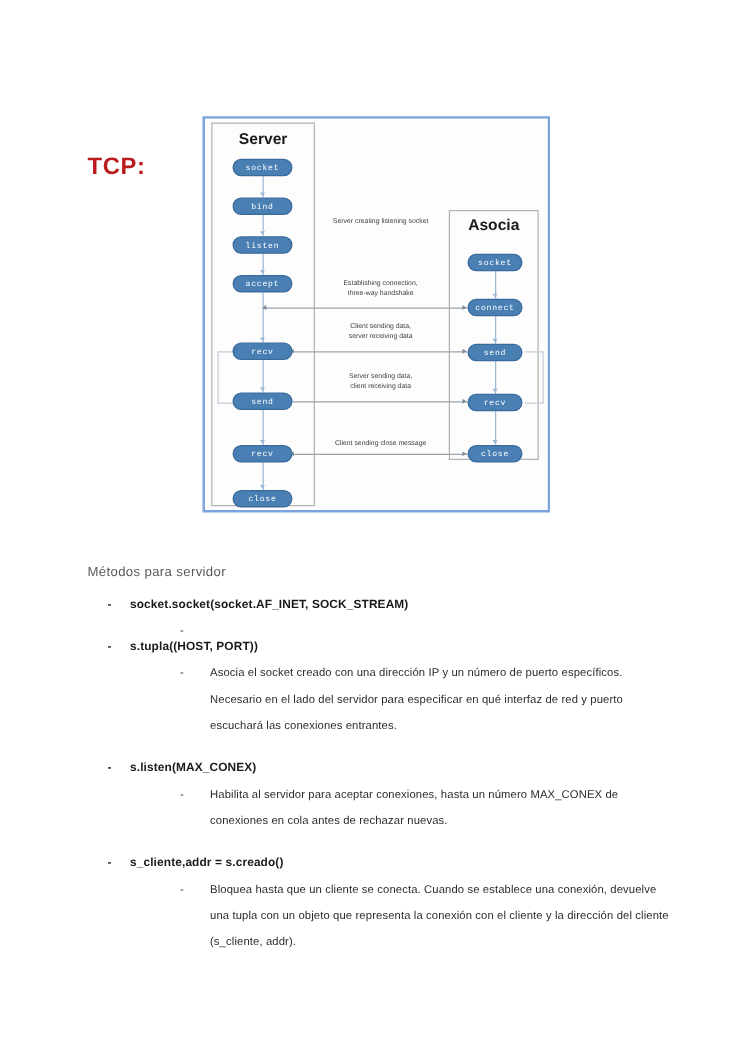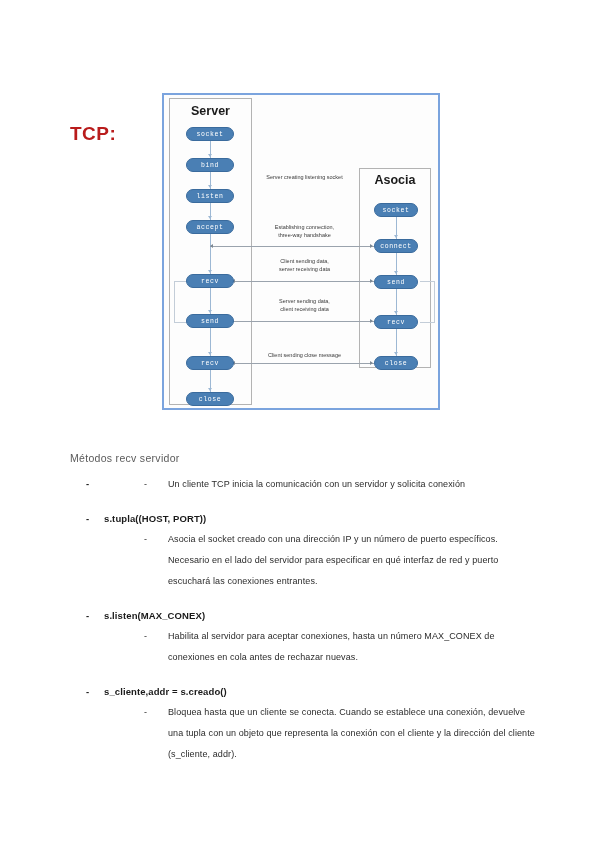--- a/index.html
+++ b/index.html
@@ -273,31 +273,31 @@
 three-way handshake</div>
     <div class="edge-label" style="left:88px; top:163px; width:105px;">Client sending data,
 server receiving data</div>
     <div class="edge-label" style="left:88px; top:203px; width:105px;">Server sending data,
 client receiving data</div>
     <div class="edge-label" style="left:88px; top:257px; width:105px;">Client sending close message</div>
 
   </div>
 </div>
 
-<div id="section-heading">Métodos recv servidor</div>
+<div id="section-heading">Métodos para servidor</div>
 
 <div id="content">
 
   <div class="item">
     <div class="lvl1">
       <span class="dash">-</span>
+      <span>socket.socket(socket.AF_INET, SOCK_STREAM)</span>
     </div>
     <div class="lvl2">
       <span class="dash">-</span>
-      <span>Un cliente TCP inicia la comunicación con un servidor y solicita conexión</span>
     </div>
   </div>
 
   <div class="spacer-sm"></div>
 
   <div class="item">
     <div class="lvl1">
       <span class="dash">-</span>
       <span>s.tupla((HOST, PORT))</span>
     </div>

